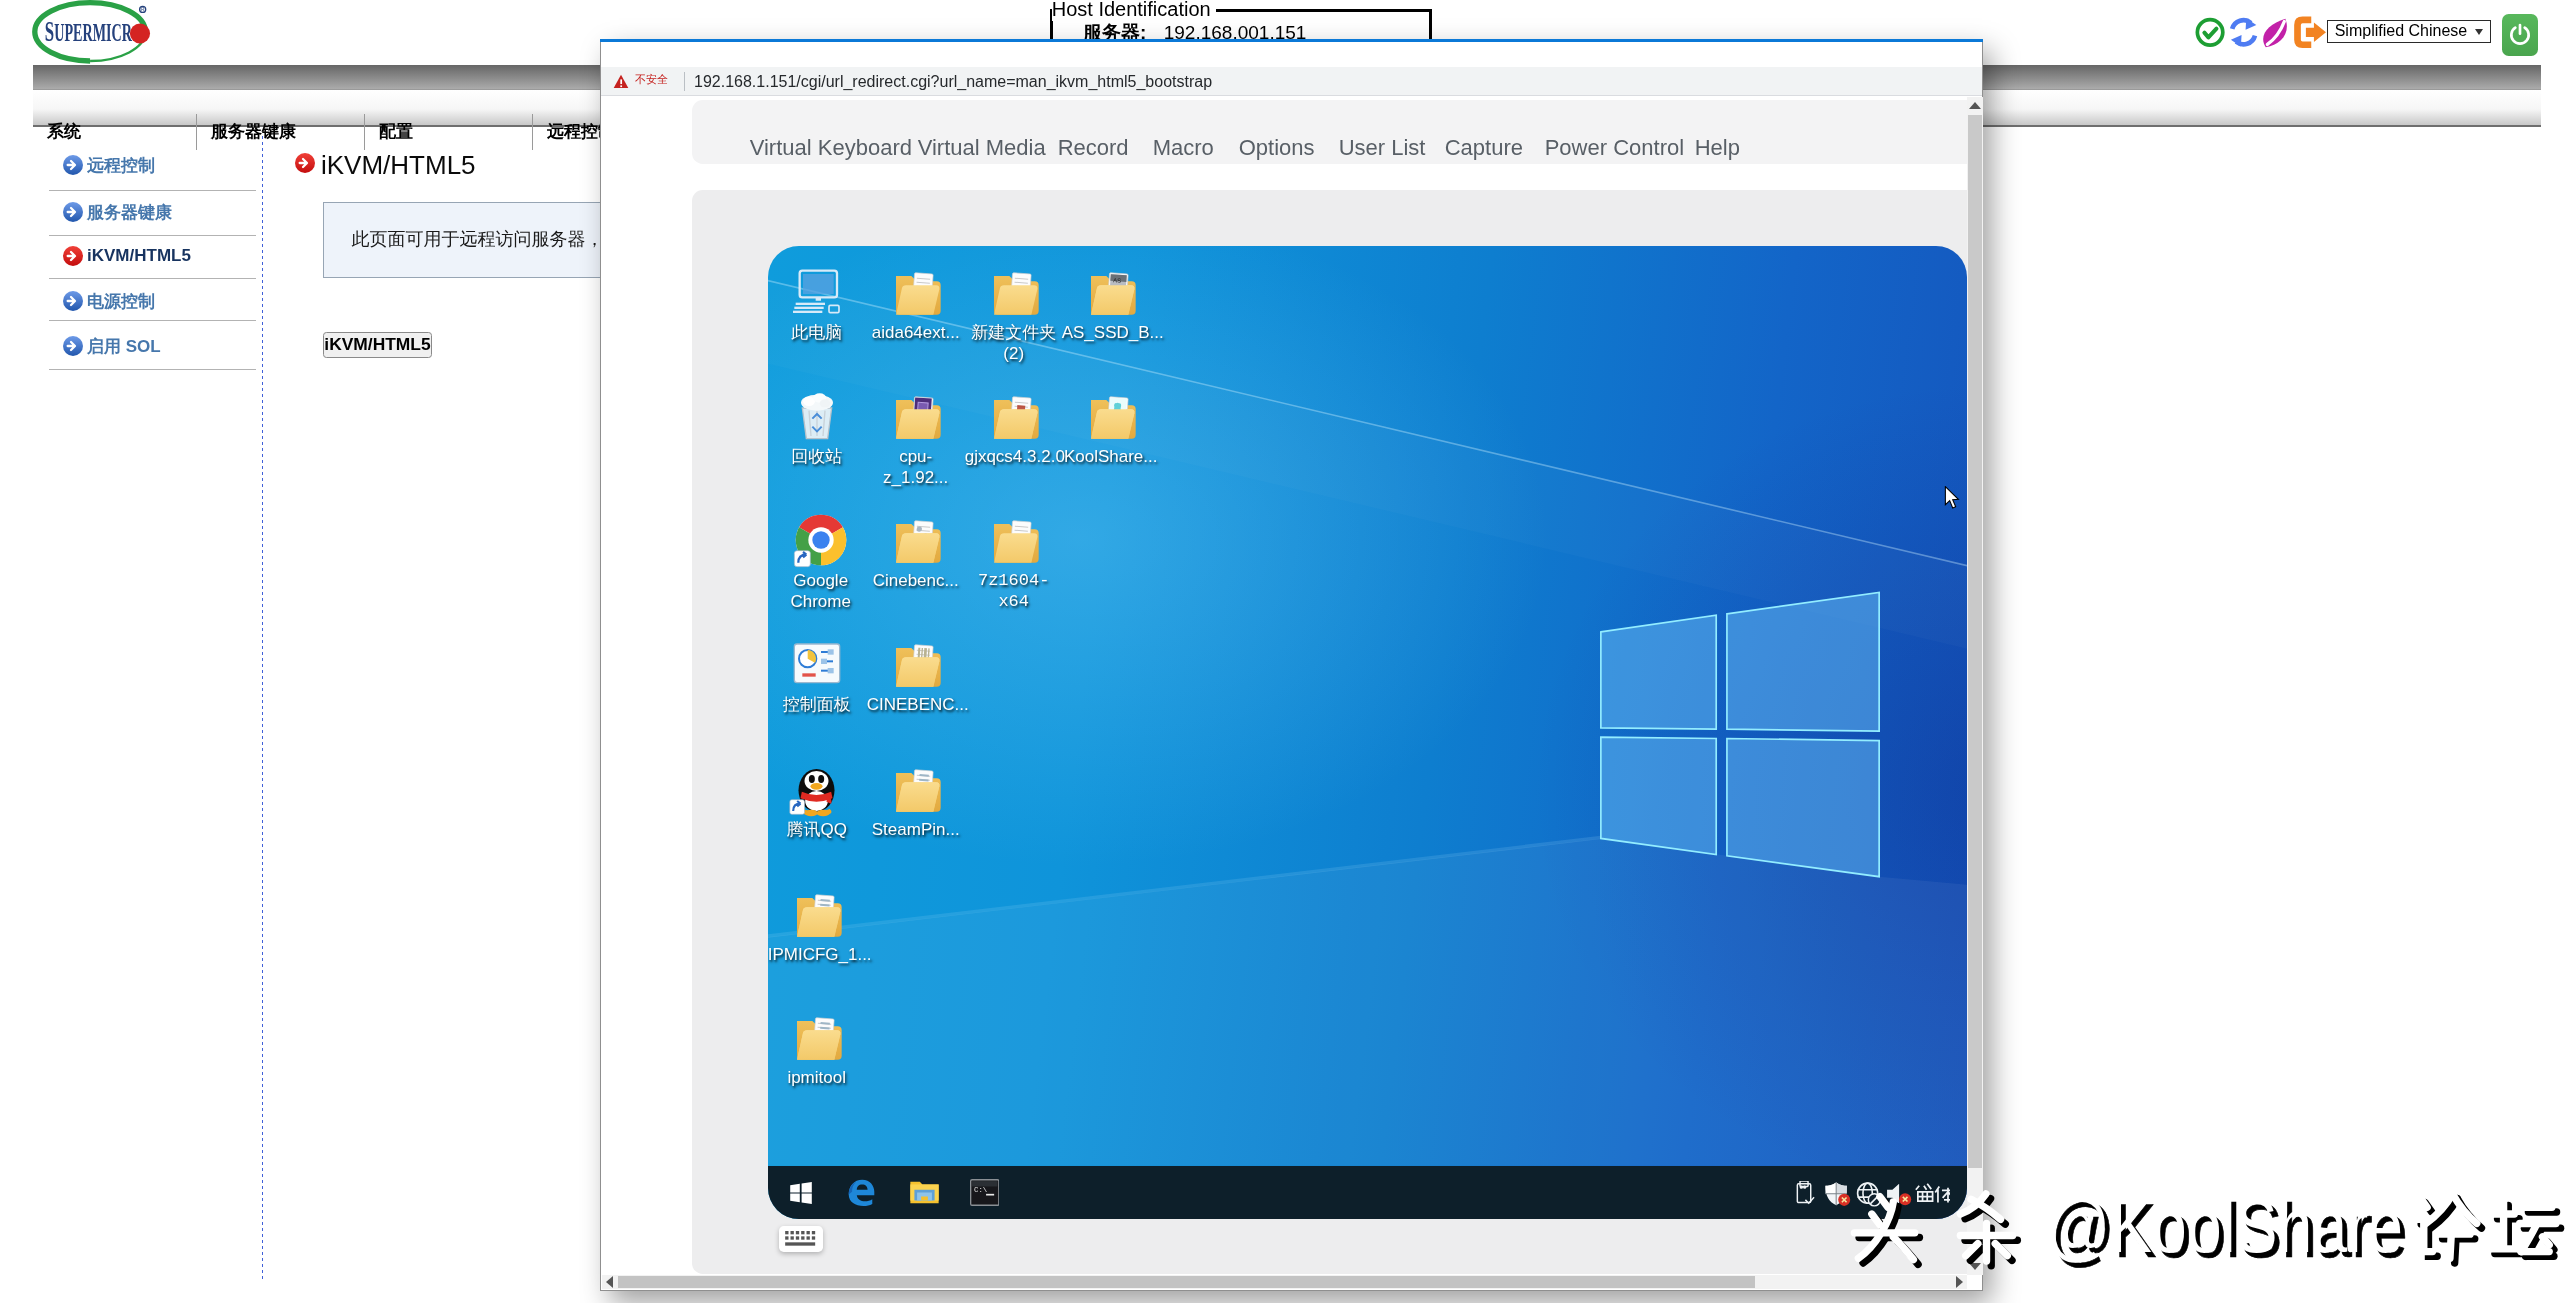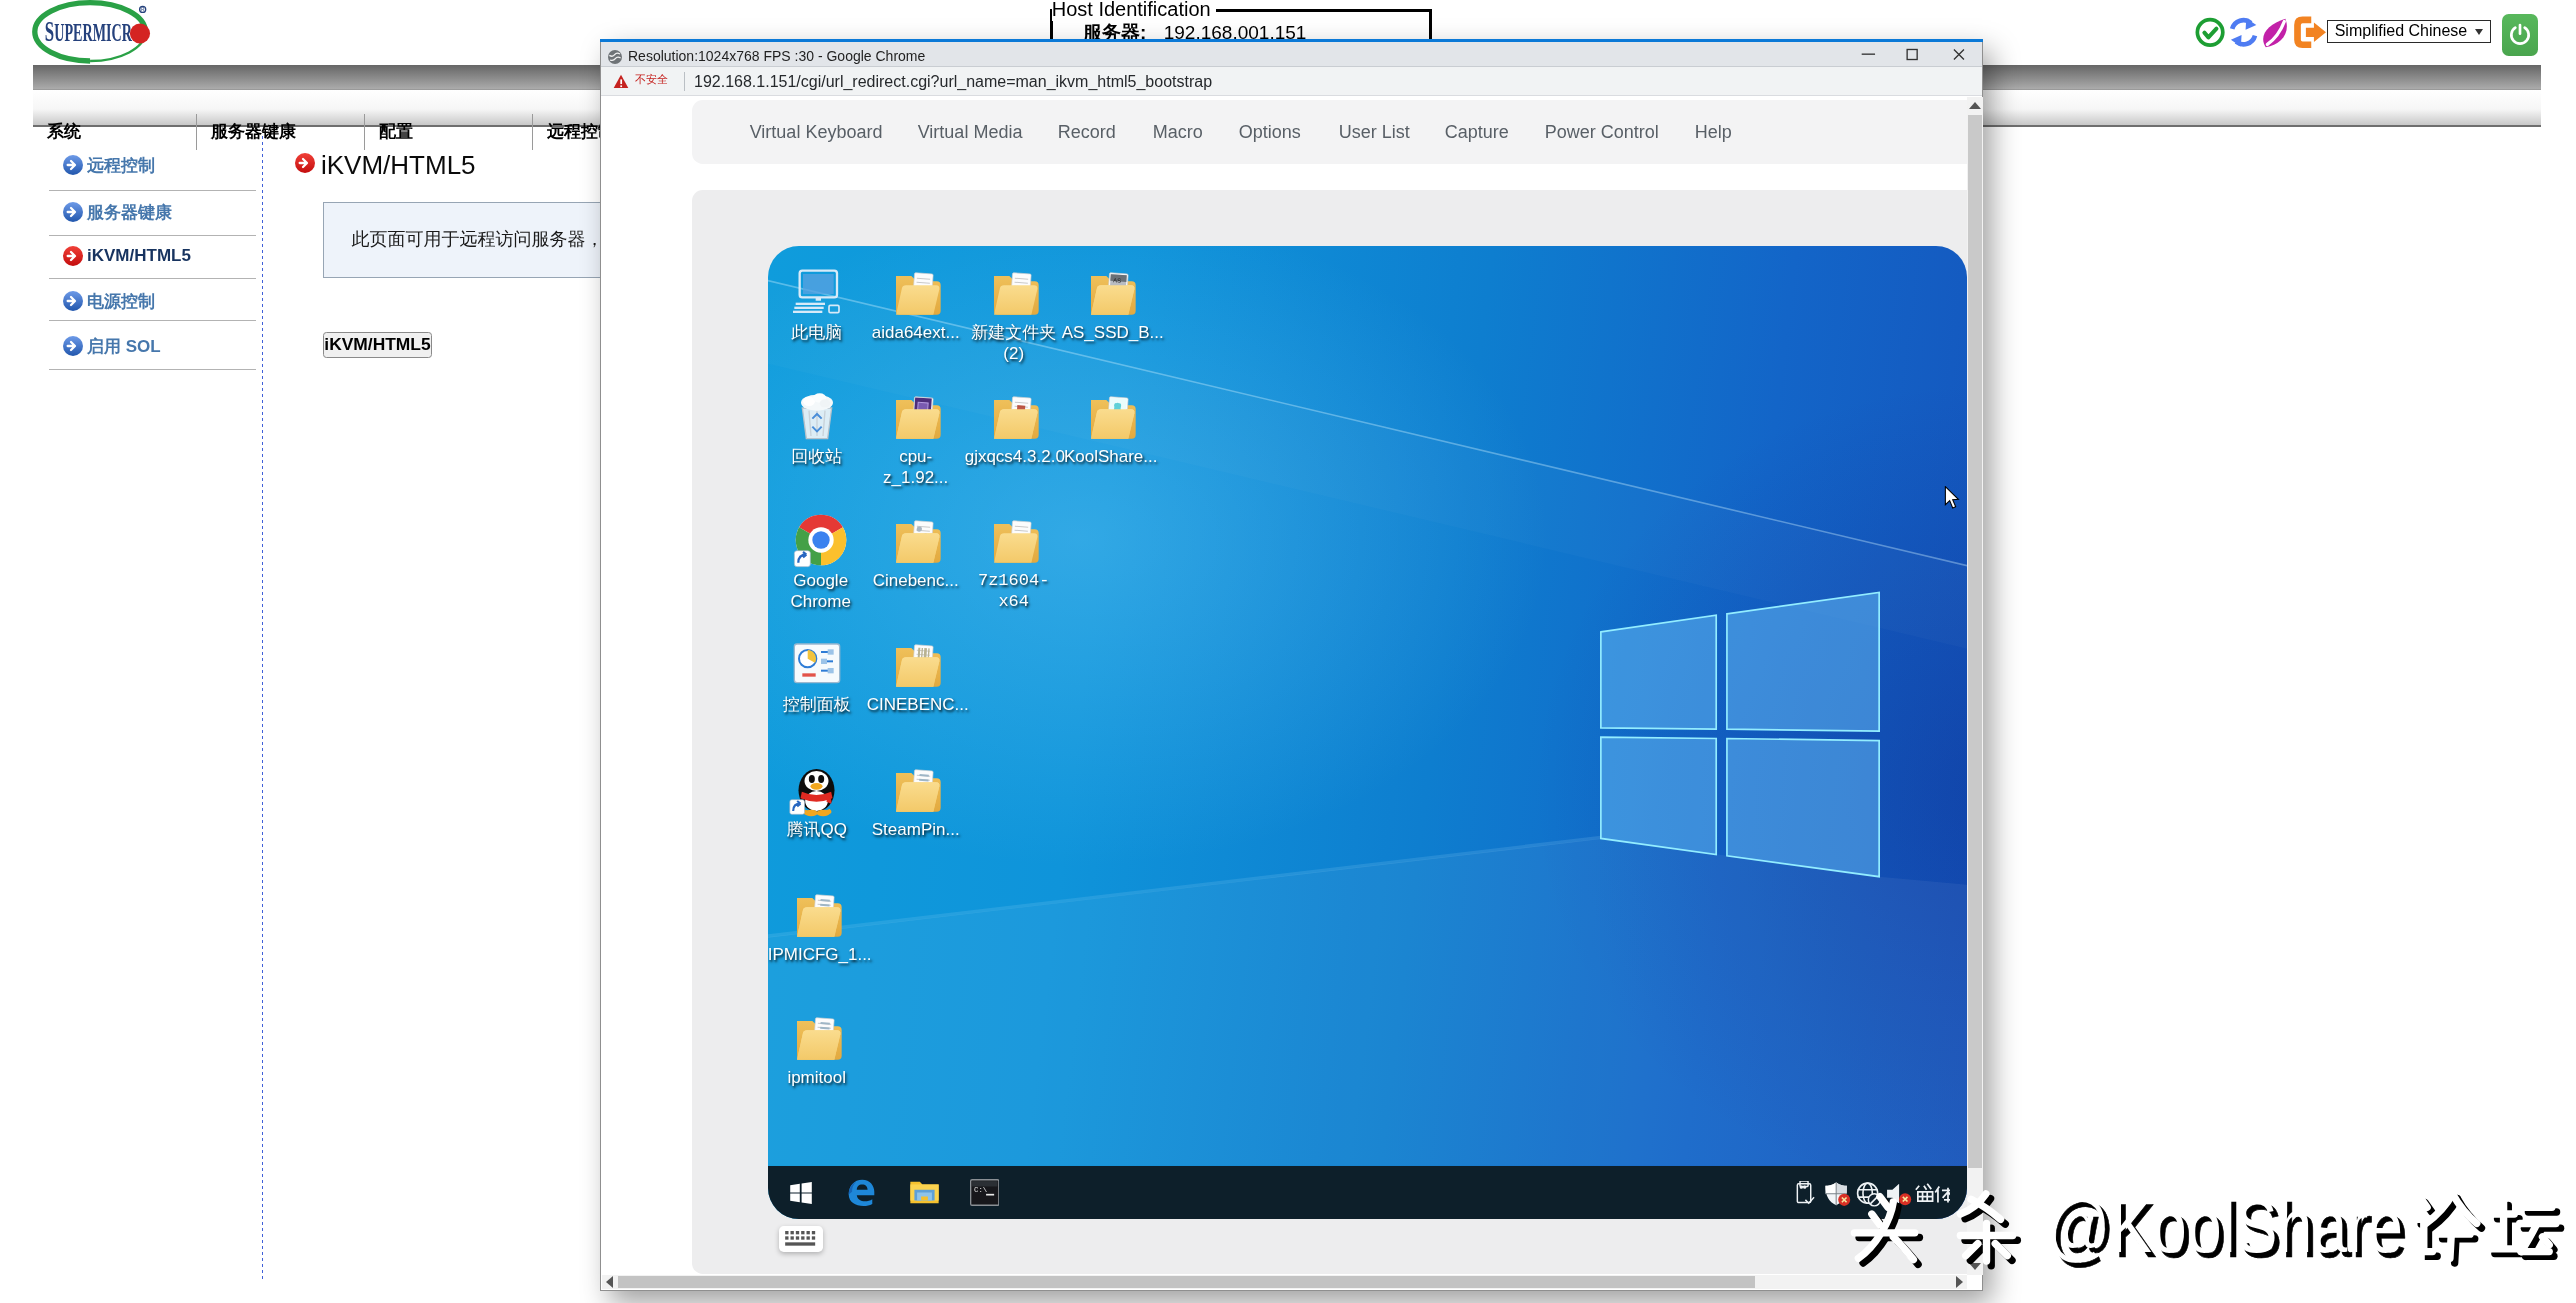--- a/index.html
+++ b/index.html
@@ -34,21 +34,21 @@
 .win{left:600px;top:39px;width:1383px;height:1252px;background:#fff;border:1.3px solid #8f8f8f;border-top:none;box-shadow:9.4px 12px 27px rgba(0,0,0,0.38);}
 .wtop{position:absolute;left:-1.3px;top:0;width:1383px;height:3.4px;background:#0b79d7;}
 .titlebar{position:absolute;left:0;top:3.4px;width:1381px;height:25px;background:#e2e5e9;border-bottom:0.7px solid #c9cdd2;}
 .ttxt{position:absolute;left:27px;top:5.4px;font-size:14px;color:#1f1f1f;white-space:nowrap;}
 .urlbar{position:absolute;left:0;top:28px;width:1381px;height:29px;background:#f1f3f4;border-bottom:1.3px solid #dadce0;}
 .badtxt{position:absolute;left:34px;top:5.4px;font-size:11px;color:#c5221f;}
 .urltxt{position:absolute;left:93px;top:6px;font-size:16px;color:#26292c;white-space:nowrap;}
 .sepbar{position:absolute;left:83px;top:4.7px;width:1.3px;height:19px;background:#babfc4;}
 .viewport{position:absolute;left:0.7px;top:58px;width:1365px;height:1178px;background:#fff;overflow:hidden;}
 .toolbar{position:absolute;left:90px;top:3.4px;width:1288px;height:64px;background:#f3f3f4;border-radius:10.7px 0 0 10.7px;}
-.mi{position:absolute;top:0;height:64px;line-height:64px;font-size:18px;color:#585f66;white-space:nowrap;}
+.mi{position:absolute;top:16px;height:64px;line-height:64px;font-size:22px;color:#585f66;white-space:nowrap;}
 .screenpanel{position:absolute;left:90px;top:93px;width:1288px;height:1084px;background:#ededee;border-radius:10.7px 0 0 10.7px;}
 .desktop{position:absolute;left:76px;top:56px;width:1199px;height:973px;overflow:hidden;border-radius:31px;}
 .taskbar{position:absolute;left:0;top:920px;width:1199px;height:53px;background:#0d1f2a;}
 .kbdbtn{position:absolute;left:87px;top:1036px;width:44px;height:25.5px;background:#fff;border-radius:4.7px;box-shadow:0 2px 5.4px rgba(0,0,0,0.25);}
 .vscroll{position:absolute;left:1366px;top:58px;width:16px;height:1178px;background:#f2f2f2;}
 .vthumb{position:absolute;left:1.3px;top:18px;width:13.4px;height:1053px;background:#c9c9c9;}
 .hscroll{position:absolute;left:0.7px;top:1236px;width:1365px;height:14px;background:#f2f2f2;}
 .hthumb{position:absolute;left:16px;top:0.7px;width:1137px;height:12.7px;background:#c3c3c3;}
 
 .dicell{position:absolute;width:98px;text-align:center;}
@@ -256,33 +256,20 @@
 <svg class="abs" style="left:295px;top:153px;" width="20" height="20" viewBox="0 0 30 30">
       <use href="#rarrow"></use>
     </svg>
 <div class="abs h1txt">iKVM/HTML5</div>
 <div class="abs infobox">
       <div class="infotxt">此页面可用于远程访问服务器， 使用的是HTML5。</div>
     </div>
 <div class="abs kvmbtn">iKVM/HTML5</div>
 <div class="abs win">
  <div class="wtop"></div>
- <div class="titlebar">
-  <svg style="position:absolute;left:6.7px;top:7.4px;" width="14" height="14" viewBox="0 0 21 21">
-    <circle cx="10.5" cy="10.5" r="10.5" fill="#6e7377"></circle>
-    <path d="M2 8 Q7 11 10 7 Q13 3 18 6" stroke="#fff" stroke-width="2" fill="none" opacity="0.9"></path>
-    <path d="M3 15 Q8 17 11 13 Q14 9 19 12" stroke="#fff" stroke-width="2" fill="none" opacity="0.9"></path>
-  </svg>
-  <div class="ttxt">Resolution:1024x768 FPS :30 - Google Chrome</div>
-  <svg style="position:absolute;right:0;top:0;" width="127" height="25" viewBox="0 0 190 37">
-    <line x1="10" y1="18" x2="30" y2="18" stroke="#333" stroke-width="2"></line>
-    <rect x="78" y="11" width="15" height="15" fill="none" stroke="#333" stroke-width="2"></rect>
-    <path d="M148 11 l15 15 M163 11 l-15 15" stroke="#333" stroke-width="2"></path>
-  </svg>
- </div>
  <div class="urlbar">
   <svg style="position:absolute;left:12px;top:6.7px;" width="16" height="14.8" viewBox="0 0 24 22">
     <path d="M12 1 L23 21 H1 Z" fill="#c5221f"></path>
     <rect x="11" y="8" width="2.6" height="7" fill="#fff"></rect>
           <rect x="11" y="17" width="2.6" height="2.6" fill="#fff"></rect>
   </svg>
   <div class="badtxt">不安全</div>
   <div class="sepbar"></div>
   <div class="urltxt">192.168.1.151/cgi/url_redirect.cgi?url_name=man_ikvm_html5_bootstrap</div>
  </div>

